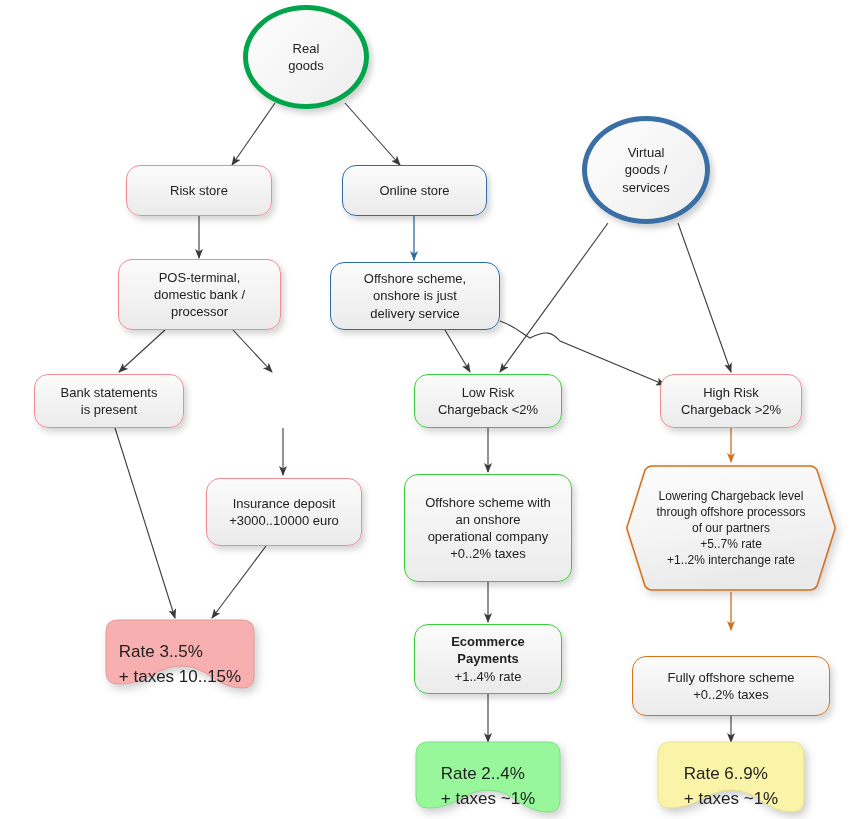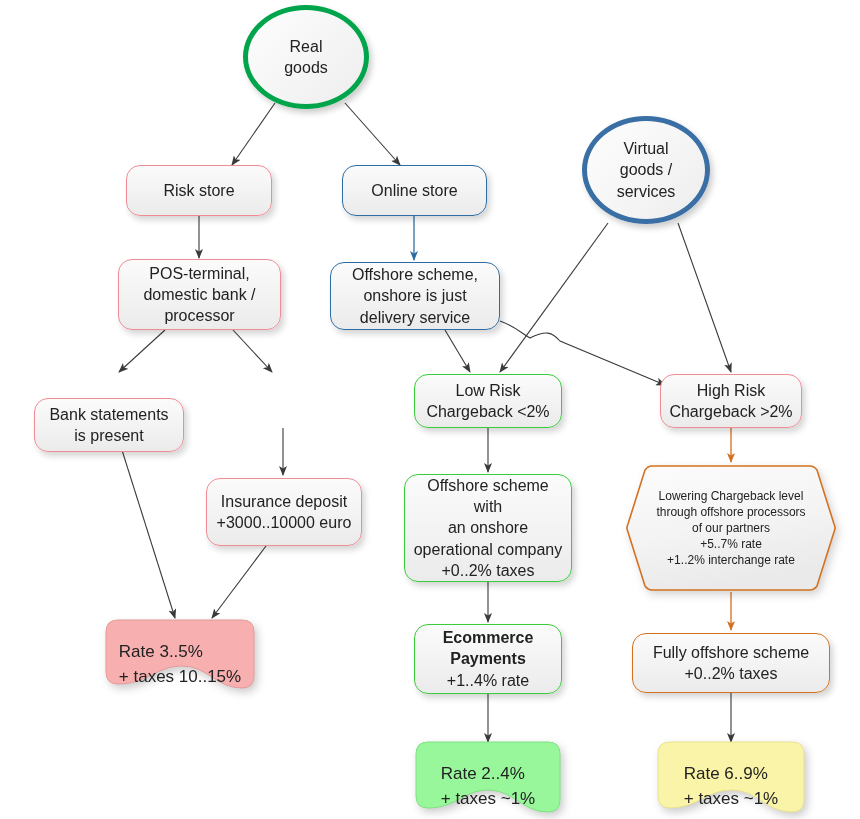--- a/index.html
+++ b/index.html
@@ -29,21 +29,21 @@
     pointer-events: none;
   }
   .node {
     position: absolute;
     box-sizing: border-box;
     display: flex;
     align-items: center;
     justify-content: center;
     text-align: center;
     color: #222222;
-    font-size: 16px;
+    font-size: 13px;
     line-height: 1.32;
     z-index: 3;
   }
   .node .label {
     display: block;
     white-space: pre-line;
     padding: 0 6px;
   }
 
   
@@ -209,21 +209,21 @@
 domestic bank /
 processor</span>
   </div>
 
   <div class="node rrect blue" style="left:330px; top:262px; width:170px; height:68px;">
     <span class="label">Offshore scheme,
 onshore is just
 delivery service</span>
   </div>
 
-  <div class="node rrect pink" style="left:34px; top:374px; width:150px; height:54px;margin-top:24px;">
+  <div class="node rrect pink" style="left:34px; top:374px; width:150px; height:54px;">
     <span class="label">Bank statements
 is present</span>
   </div>
 
 
   <div class="node rrect green" style="left:414px; top:374px; width:148px; height:54px;">
     <span class="label">Low Risk
 Chargeback &lt;2%</span>
   </div>
 
@@ -262,21 +262,21 @@
 +5..7% rate
 +1..2% interchange rate</div>
   </div>
 
   <div class="node rrect green" style="left:414px; top:624px; width:148px; height:70px; flex-direction:column;">
     <span class="label bold-head">Ecommerce
 Payments</span>
     <span class="label">+1..4% rate</span>
   </div>
 
-  <div class="node rrect orange" style="left:632px; top:633px; width:198px; height:60px;text-align:center;">
+  <div class="node rrect orange" style="left:632px; top:656px; width:198px; height:60px;text-align:center;">
     <span class="label">Fully offshore scheme
 +0..2% taxes</span>
   </div>
 
   <div class="flagwrap" style="left:104px; top:618px; width:152px; height:74px;">
     <svg class="flagshape" width="152" height="74" viewBox="0 0 152 74">
       <path d="M14,2 Q2,2 2,14 L2,54 Q2,66 14,66
                C44,66 52,48 78,48 C104,48 112,70 138,70
                Q150,70 150,58 L150,14 Q150,2 138,2 Z" fill="#F8AFAF" stroke="#E59A9A" stroke-width="1"></path>
     </svg>

